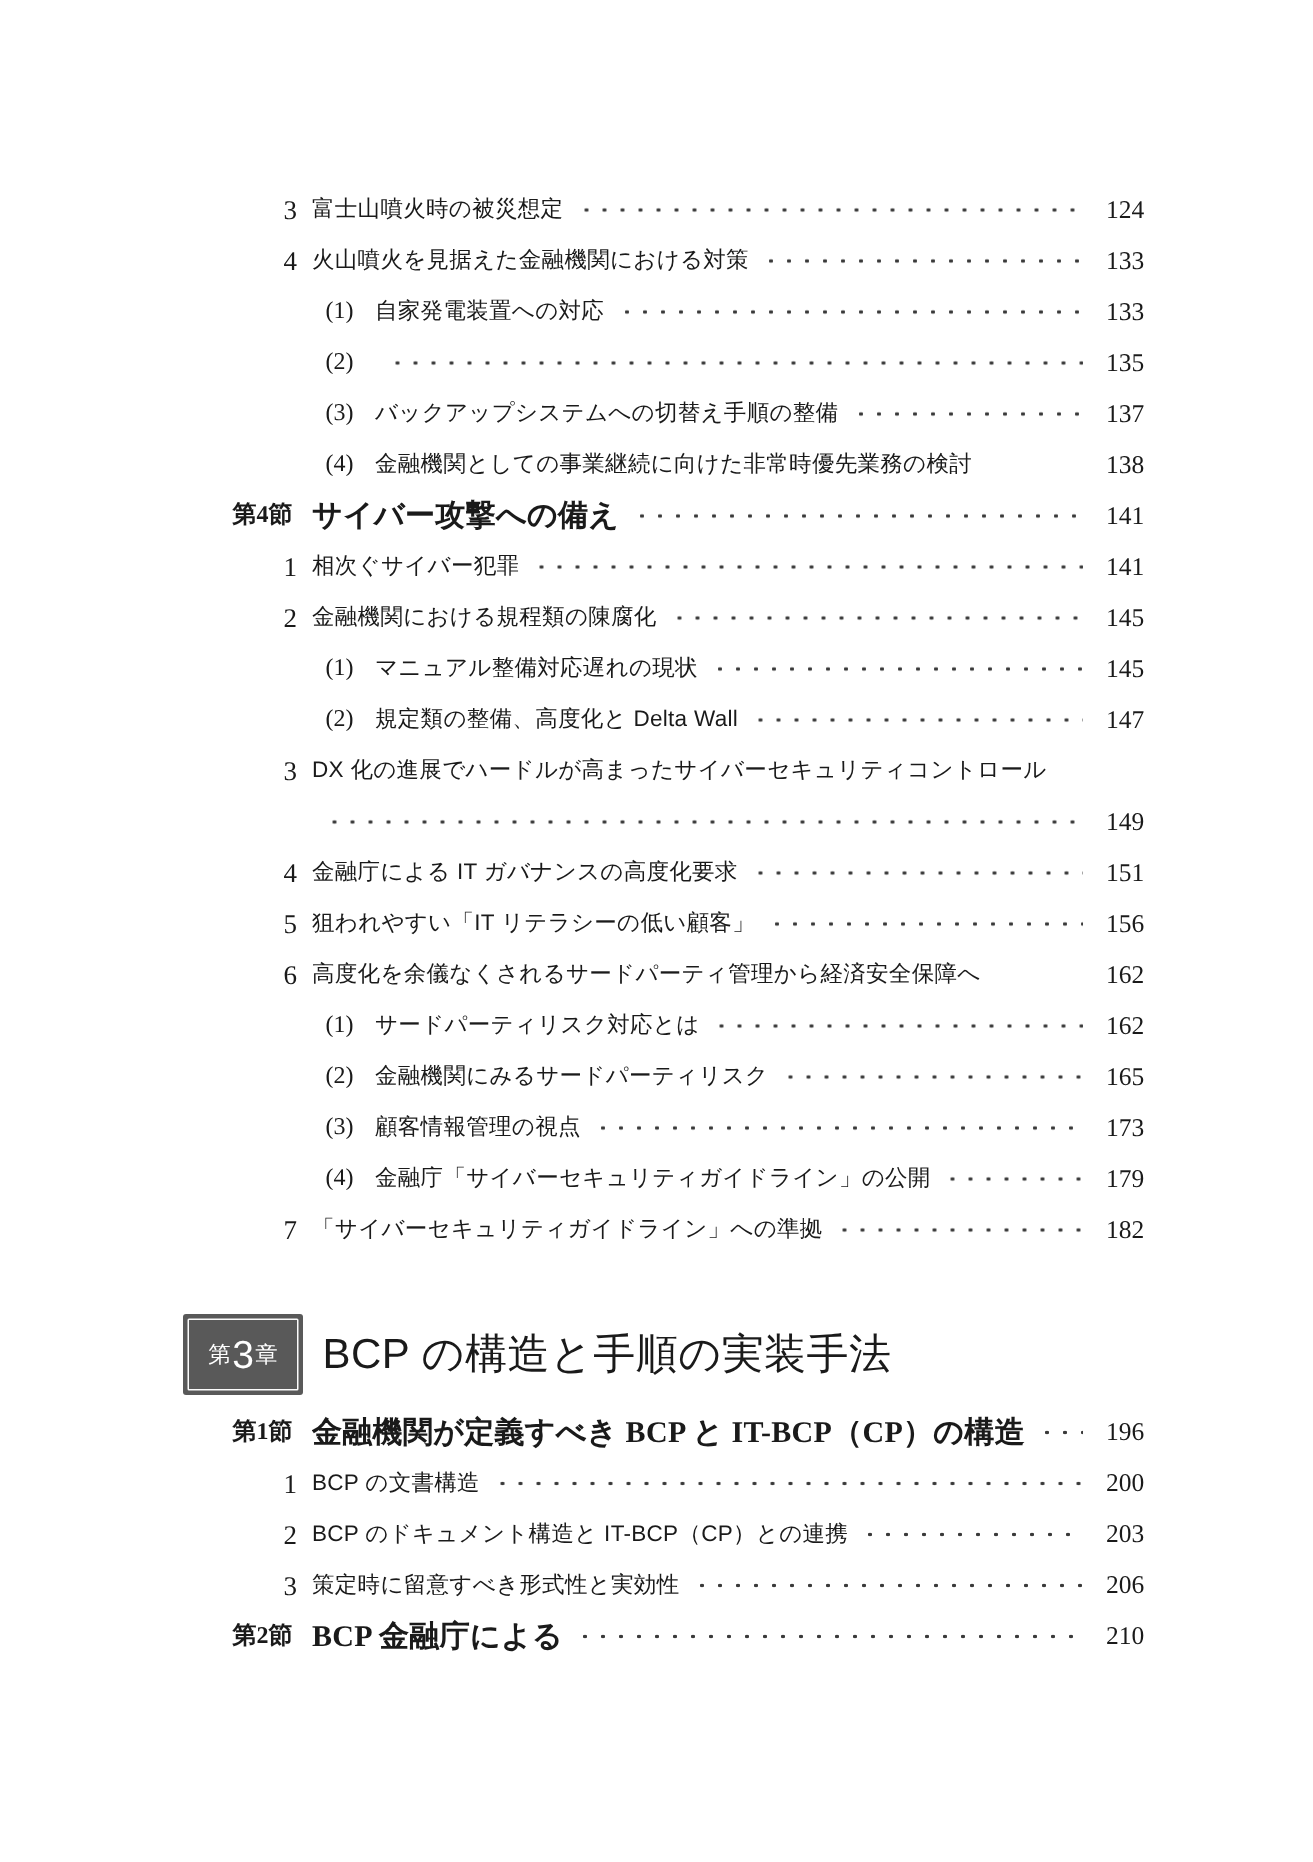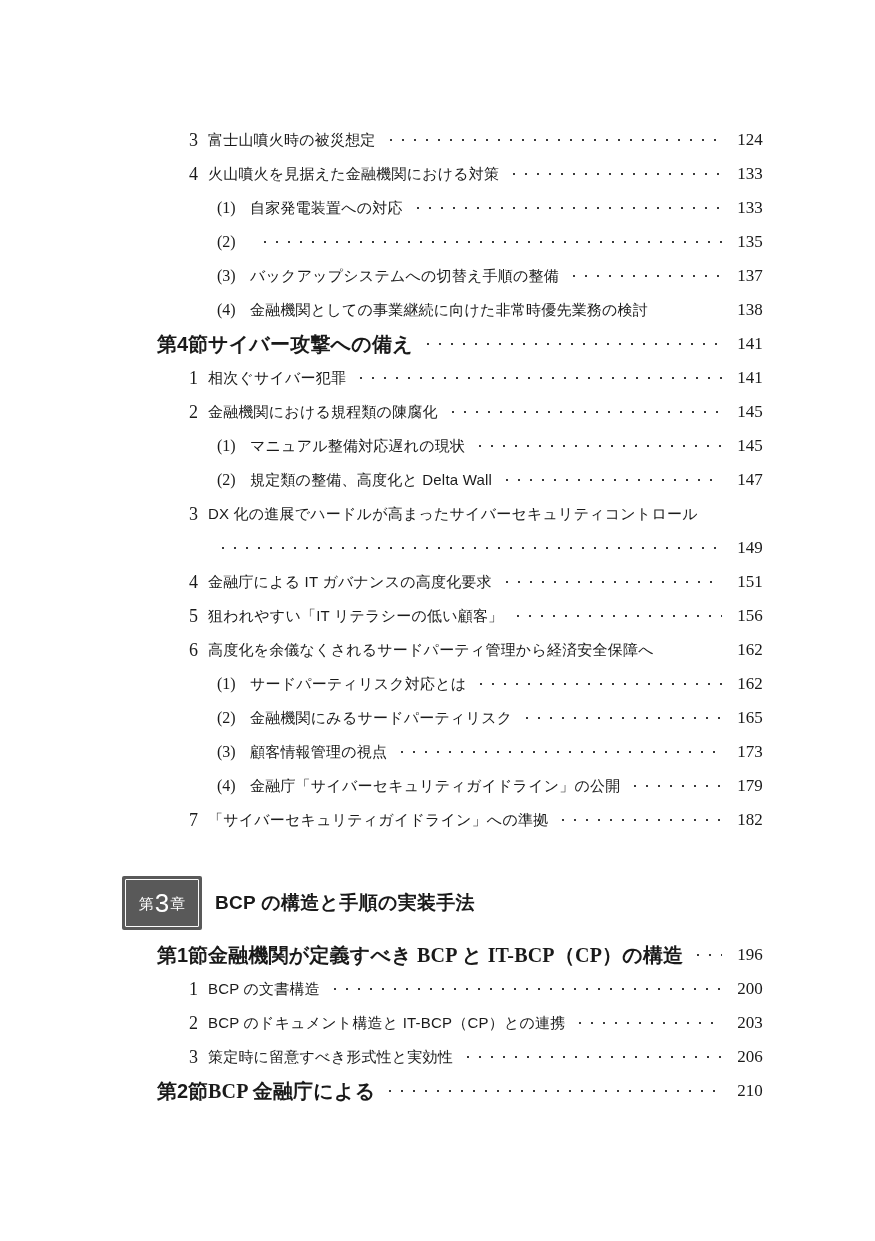--- a/index.html
+++ b/index.html
@@ -25,22 +25,22 @@
   .row.item .num, .row.cont .num {
     width: 56px; text-align: right; margin-right: 10px;
     font-family: "Liberation Serif", serif; font-size: 18px;
   }
   .row.sub { padding-left: 75px; }
   .row.sub .num {
     width: 33px; text-align: left;
     font-family: "Liberation Serif", serif; font-size: 16px;
   }
   .row.section .num {
-    width: 66px; text-align: right;
-    font-family: Liberation Sans, sans-serif; font-weight: bold; font-size: 20px;
+    width: 66px; text-align: center;
+    font-family: Liberation Serif, serif; font-weight: bold; font-size: 16px;
   }
   .row.section .label {
     font-family: "Liberation Serif", serif; font-weight: bold; font-size: 20px;
   }
 
   .dots {
     flex: 1 1 auto; align-self: stretch;
     margin: 0 8px 0 7px;
     background-image: radial-gradient(circle, #3a3a3a 1.15px, transparent 1.4px);
     background-size: 12px 100%;
@@ -64,21 +64,21 @@
   }
   .chapter-badge::after {
     content: ''; position: absolute; inset: 3px;
     border: 1px solid #fbfbfb; border-radius: 1px; pointer-events: none;
   }
   .b-pre, .b-suf { font-size: 15px; line-height: 1; }
   .b-num { font-size: 26px; line-height: 1; margin: 0 1px; }
   .chapter-title {
     position: absolute; left: 93px; top: 0; height: 54px;
     display: flex; align-items: center;
-    font-weight: bold; font-size: 19px; letter-spacing: 0.3px;
+    font-weight: normal; font-size: 28px; letter-spacing: 0.3px;
   }
 </style>
 </head>
 <body>
 
 <div class="page">
 
   <div class="toc-list" id="toc-upper">
       <div class="row item">
         <span class="num">3</span>

